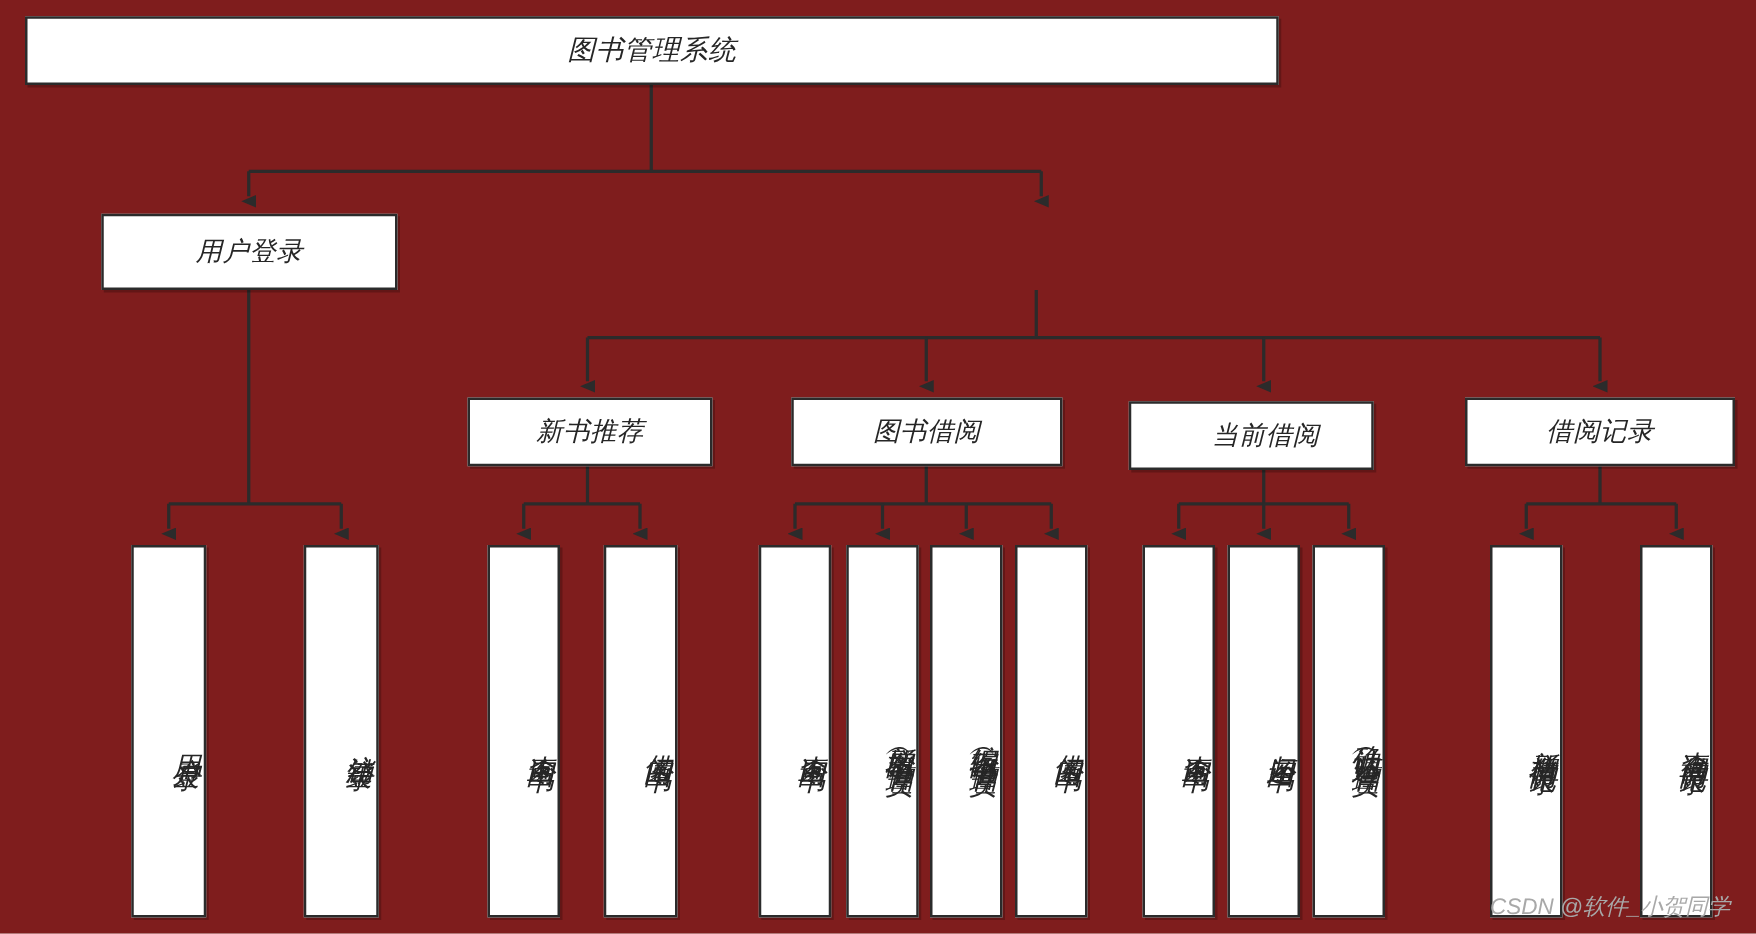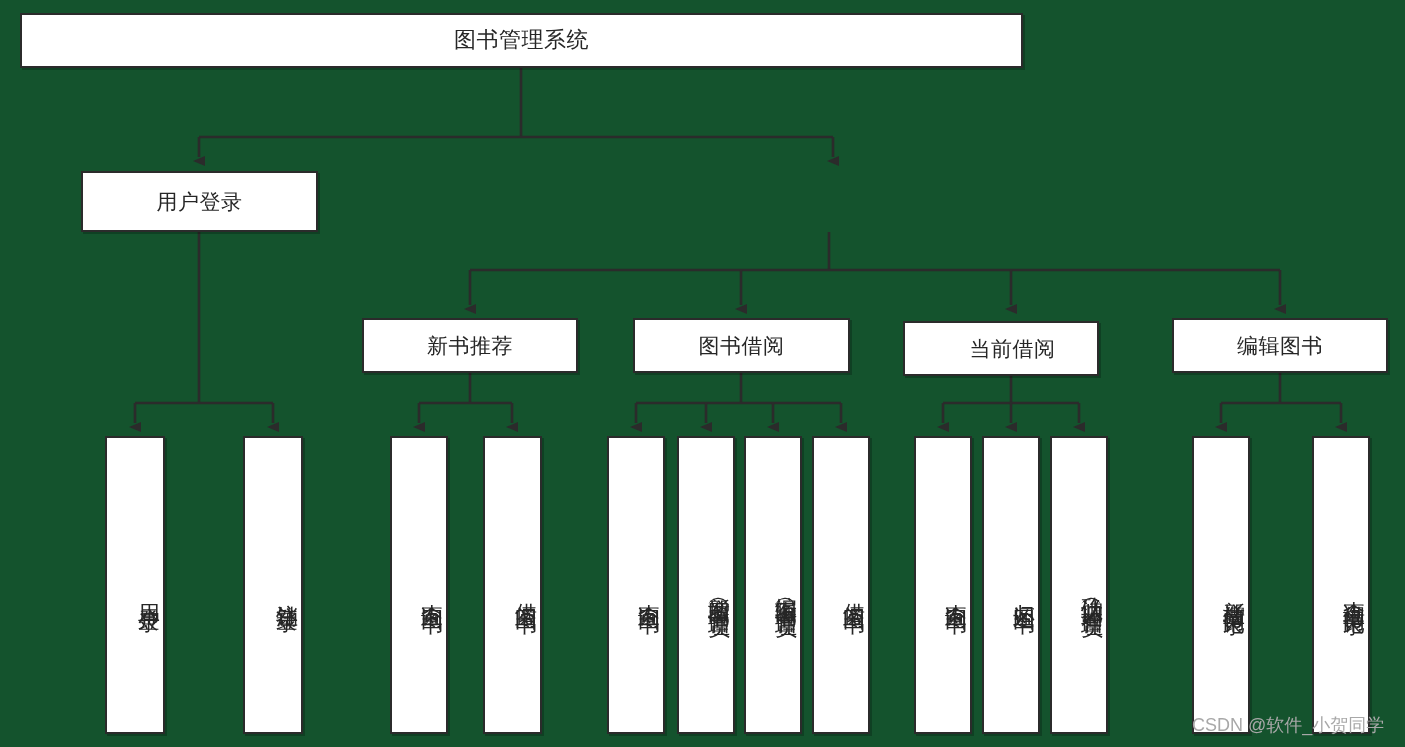--- a/index.html
+++ b/index.html
@@ -63,21 +63,21 @@
     color: #a8a8a8;
     white-space: nowrap;
     z-index: 5;
     font-family: "Liberation Sans", "DejaVu Sans", sans-serif;
     text-align: right;
   }
 </style>
 </head>
 <body>
 
-<div id="canvas" style="background: #14532d;">
+<div id="canvas" style="background: #7f1d1d; font-style: italic;">
 
   <svg id="wires" viewBox="0 0 1405 747" xmlns="http://www.w3.org/2000/svg">
     <defs>
       <marker id="arw" markerWidth="10" markerHeight="12" refX="1" refY="6" orient="auto" markerUnits="userSpaceOnUse">
         <path d="M0,0 L10,0 L5,12 Z" fill="#2b2b2b"></path>
       </marker>
     </defs>
     <g stroke="#2b2b2b" stroke-width="2.6" fill="none">
 
       <path d="M521,68 L521,137"></path>
@@ -119,24 +119,24 @@
       <path d="M1221,403 L1341,403"></path>
       <path d="M1221,403 L1221,423" marker-end="url(#arw)"></path>
       <path d="M1341,403 L1341,423" marker-end="url(#arw)"></path>
     </g>
   </svg>
 
   <div class="node h root" style="left: 20px; top: 13px; width: 1003px; height: 55px; border-color: rgb(43, 43, 43); background: rgb(255, 255, 255);">图书管理系统</div>
 
   <div class="node h" style="left: 81px; top: 171px; width: 237px; height: 61px; border-color: rgb(43, 43, 43); background: rgb(255, 255, 255);">用户登录</div>
 
-  <div class="node h" style="left: 362px; top: 318px; width: 216px; height: 55px; border-color: rgb(43, 43, 43); background: rgb(255, 255, 255);">新书推荐</div>
+  <div class="node h" style="left: 374px; top: 318px; width: 196px; height: 55px; border-color: rgb(43, 43, 43); background: rgb(255, 255, 255);">新书推荐</div>
   <div class="node h" style="left: 633px; top: 318px; width: 217px; height: 55px; border-color: rgb(43, 43, 43); background: rgb(255, 255, 255);">图书借阅</div>
   <div class="node h" style="left: 903px; top: 321px; width: 196px; height: 55px; border-color: rgb(43, 43, 43); background: rgb(255, 255, 255); padding-left: 23px;">当前借阅</div>
-  <div class="node h" style="left: 1172px; top: 318px; width: 216px; height: 55px; border-color: rgb(43, 43, 43); background: rgb(255, 255, 255);">编辑图书</div>
+  <div class="node h" style="left: 1172px; top: 318px; width: 216px; height: 55px; border-color: rgb(43, 43, 43); background: rgb(255, 255, 255);">借阅记录</div>
 
   <div class="node v" style="left: 105px; top: 436px; width: 60px; height: 298px; border-color: rgb(43, 43, 43); background: rgb(255, 255, 255);">用户登录</div>
   <div class="node v" style="left: 243px; top: 436px; width: 60px; height: 298px; border-color: rgb(43, 43, 43); background: rgb(255, 255, 255);">注销登录</div>
   <div class="node v" style="left: 390px; top: 436px; width: 58px; height: 298px; border-color: rgb(43, 43, 43); background: rgb(255, 255, 255);">查询图书</div>
   <div class="node v" style="left: 483px; top: 436px; width: 59px; height: 298px; border-color: rgb(43, 43, 43); background: rgb(255, 255, 255);">借阅图书</div>
   <div class="node v" style="left: 607px; top: 436px; width: 58px; height: 298px; border-color: rgb(43, 43, 43); background: rgb(255, 255, 255);">查询图书</div>
   <div class="node v" style="left: 677px; top: 436px; width: 58px; height: 298px; border-color: rgb(43, 43, 43); background: rgb(255, 255, 255);">新增图书（管理员）</div>
   <div class="node v" style="left: 744px; top: 436px; width: 58px; height: 298px; border-color: rgb(43, 43, 43); background: rgb(255, 255, 255);">编辑图书（管理员）</div>
   <div class="node v" style="left: 812px; top: 436px; width: 58px; height: 298px; border-color: rgb(43, 43, 43); background: rgb(255, 255, 255);">借阅图书</div>
   <div class="node v" style="left: 914px; top: 436px; width: 58px; height: 298px; border-color: rgb(43, 43, 43); background: rgb(255, 255, 255);">查询图书</div>

